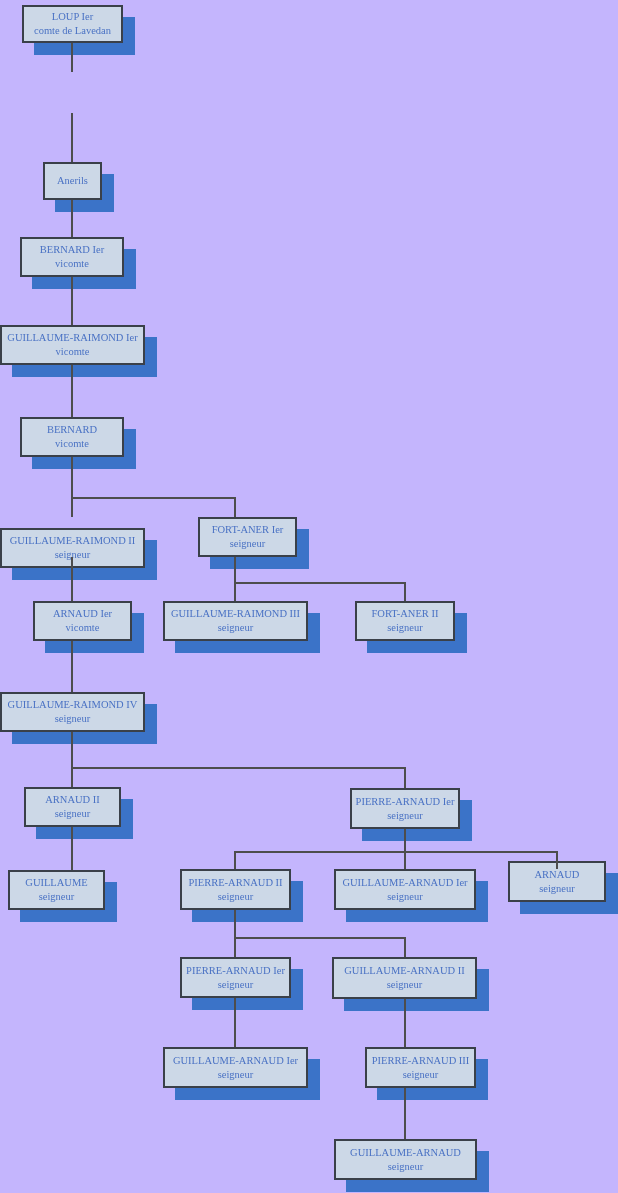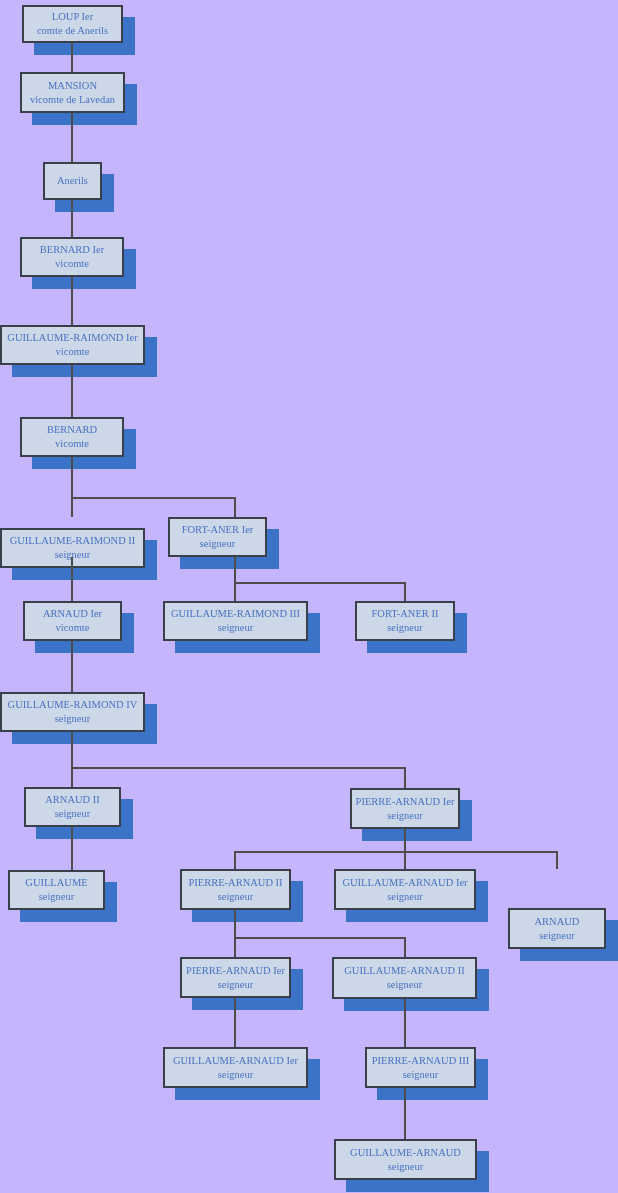--- a/index.html
+++ b/index.html
@@ -62,50 +62,46 @@
   <div class="conn" style="left:556px;top:851px;width:2px;height:18px"></div>
   <div class="conn" style="left:234px;top:910px;width:2px;height:47px"></div>
   <div class="conn" style="left:234px;top:937px;width:172px;height:2px"></div>
   <div class="conn" style="left:404px;top:937px;width:2px;height:20px"></div>
   <div class="conn" style="left:234px;top:998px;width:2px;height:49px"></div>
   <div class="conn" style="left:404px;top:999px;width:2px;height:48px"></div>
   <div class="conn" style="left:404px;top:1088px;width:2px;height:51px"></div>
 
   <div class="node" style="left:22px;top:5px;width:101px;height:38px">
     <span class="nm">LOUP Ier</span>
-    <span class="tt">comte de Anerils</span>
-  </div>
-  <div class="node" style="left:20px;top:72px;width:105px;height:41px">
-    <span class="nm">MANSION</span>
-    <span class="tt">vicomte de Lavedan</span>
+    <span class="tt">comte de Lavedan</span>
   </div>
   <div class="node" style="left:43px;top:162px;width:59px;height:38px">
     <span class="nm">Anerils</span>
   </div>
   <div class="node" style="left:20px;top:237px;width:104px;height:40px">
     <span class="nm">BERNARD Ier</span>
     <span class="tt">vicomte</span>
   </div>
   <div class="node" style="left:0px;top:325px;width:145px;height:40px">
     <span class="nm">GUILLAUME-RAIMOND Ier</span>
     <span class="tt">vicomte</span>
   </div>
   <div class="node" style="left:20px;top:417px;width:104px;height:40px">
     <span class="nm">BERNARD</span>
     <span class="tt">vicomte</span>
   </div>
   <div class="node" style="left:0px;top:528px;width:145px;height:40px">
     <span class="nm">GUILLAUME-RAIMOND II</span>
     <span class="tt">seigneur</span>
   </div>
-  <div class="node" style="left:168px;top:517px;width:99px;height:40px">
+  <div class="node" style="left:198px;top:517px;width:99px;height:40px">
     <span class="nm">FORT-ANER Ier</span>
     <span class="tt">seigneur</span>
   </div>
-  <div class="node" style="left:23px;top:601px;width:99px;height:40px">
+  <div class="node" style="left:33px;top:601px;width:99px;height:40px">
     <span class="nm">ARNAUD Ier</span>
     <span class="tt">vicomte</span>
   </div>
   <div class="node" style="left:163px;top:601px;width:145px;height:40px">
     <span class="nm">GUILLAUME-RAIMOND III</span>
     <span class="tt">seigneur</span>
   </div>
   <div class="node" style="left:355px;top:601px;width:100px;height:40px">
     <span class="nm">FORT-ANER II</span>
     <span class="tt">seigneur</span>
@@ -127,21 +123,21 @@
     <span class="tt">seigneur</span>
   </div>
   <div class="node" style="left:180px;top:869px;width:111px;height:41px">
     <span class="nm">PIERRE-ARNAUD II</span>
     <span class="tt">seigneur</span>
   </div>
   <div class="node" style="left:334px;top:869px;width:142px;height:41px">
     <span class="nm">GUILLAUME-ARNAUD Ier</span>
     <span class="tt">seigneur</span>
   </div>
-  <div class="node" style="left:508px;top:908px;width:98px;height:41px">
+  <div class="node" style="left:508px;top:861px;width:98px;height:41px">
     <span class="nm">ARNAUD</span>
     <span class="tt">seigneur</span>
   </div>
   <div class="node" style="left:180px;top:957px;width:111px;height:41px">
     <span class="nm">PIERRE-ARNAUD Ier</span>
     <span class="tt">seigneur</span>
   </div>
   <div class="node" style="left:332px;top:957px;width:145px;height:42px">
     <span class="nm">GUILLAUME-ARNAUD II</span>
     <span class="tt">seigneur</span>

